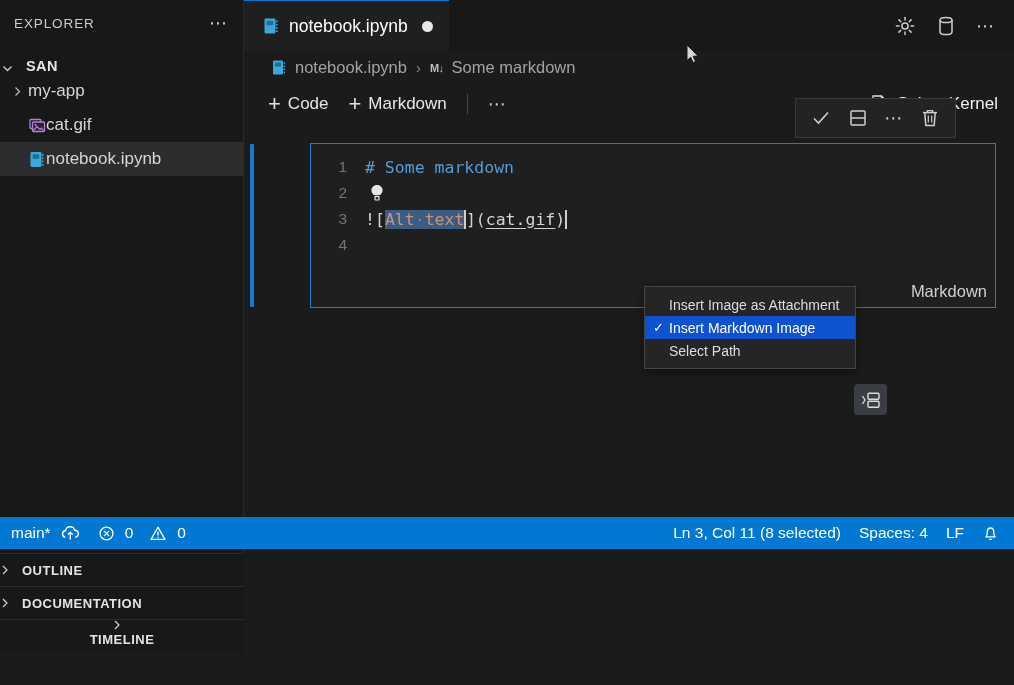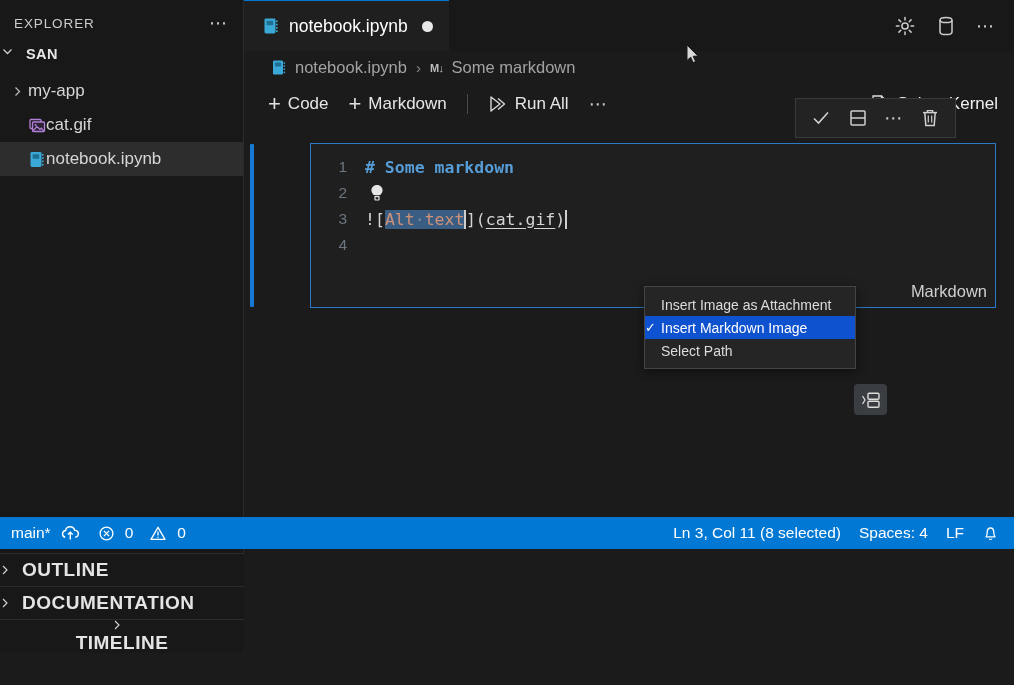--- a/index.html
+++ b/index.html
@@ -22,21 +22,21 @@
     display: flex; align-items: center; justify-content: space-between;
     height: 46px; padding: 0 14px 0 14px;
   }
   .explorer-title {
     font-size: 13.5px; letter-spacing: 0.9px;
     color: #cccccc; font-weight: 400;
   }
   .dots-h { color: #cccccc; font-size: 18px; letter-spacing: 2px; line-height: 10px; }
 
   .tree-root {
-    display: flex; align-items: flex-start; gap: 6px;
+    display: flex; align-items: flex-end; gap: 6px;
     height: 28px; padding-left: 2px;
   }
   .chev { width: 18px; text-align: center; color: #cccccc; font-size: 11px; display:inline-block; }
   .root-label { font-size: 14.5px; font-weight: bold; color: #e6e6e6; letter-spacing: 0.4px; }
 
   .tree-item {
     display: flex; align-items: center; 
     height: 34px; padding-left: 12px; cursor: pointer;
     font-size: 17px; color: #cfcfcf;
   }
@@ -46,21 +46,21 @@
   .ti-icon { width: 18px; height: 18px; display: inline-flex; align-items: center; justify-content: center; flex: 0 0 auto; }
 
   
   .panel-bar {
     position: absolute; left: 0; width: 244px; height: 33px;
     display: flex; align-items: center; gap: 2px;
     border-top: 1px solid #2b2b2b;
     background: #181818;
   }
   .panel-bar .chev { font-size: 11px; color: #d0d0d0; width: 20px; }
-  .panel-label { font-size: 19px; font-weight: bold; color: #e4e4e4; letter-spacing: 0.5px; }
+  .panel-label { font-size: 13px; font-weight: bold; color: #e4e4e4; letter-spacing: 0.5px; }
 
   
   #editor {
     position: absolute; left: 244px; top: 0;
     width: 770px; height: 653px;
     background: #1b1b1b;
   }
   .tabbar { position: relative; height: 51px; background: #181818; }
   .tab {
     position: absolute; left: 0; top: 0;
@@ -123,21 +123,21 @@
   .code-area { position: relative; padding-top: 10px; }
   .code-line {
     display: flex; align-items: center; height: 26px;
     font-family: "DejaVu Sans Mono", monospace; font-size: 16.5px;
   }
   .ln {
     width: 54px; text-align: right; padding-right: 18px;
     color: #6e7681; font-size: 15.5px;
     font-family: "Liberation Sans", sans-serif;
   }
-  .tok-head { color: #569cd6; font-weight: bold; }
+  .tok-head { color: #569cd6; font-weight: normal; }
   .tok-plain { color: #d4d4d4; }
   .tok-alt { color: #ce9178; }
   .sel { background: #3a5e83; }
   .mid-dot { color: #7a8a99; }
   .tok-link { color: #d4d4d4; text-decoration: underline; text-underline-offset: 3px; }
   .caret { display:inline-block; width: 1.5px; height: 19px; background: #cfcfcf; vertical-align: middle; }
   .bulb { margin-left: 2px; }
 
   .cell-kind {
     position: absolute; right: 8px; bottom: 6px;
@@ -165,21 +165,21 @@
   
   .ctx-menu {
     position: absolute; left: 644px; top: 286px;
     width: 212px; padding: 6px 0;
     background: #252526; border: 1px solid #454545;
     box-shadow: 0 3px 10px rgba(0,0,0,0.45);
     z-index: 40;
   }
   .ctx-item {
     display: flex; align-items: center;
-    height: 23px; 
+    height: 23px; padding-left: 8px;
     font-size: 14px; color: #dcdcdc; cursor: pointer;
     white-space: nowrap;
   }
   .ctx-item.active { background: #0f52cf; color: #ffffff; }
   .ctx-check { width: 16px; display: inline-block; font-size: 13px; }
   .cursor-arrow { position: absolute; left: 686px; top: 330px; z-index: 50; }
 
   
   #statusbar {
     position: absolute; left: 0; bottom: 0;
@@ -342,29 +342,20 @@
       <div class="tb-btn">
         <span class="plus">+</span>
         <span>Code</span>
       </div>
       <div class="tb-btn">
         <span class="plus">+</span>
         <span>Markdown</span>
       </div>
       <div class="tb-sep"></div>
       <div class="tb-btn">
-        <span class="ticon">
-          <svg width="20" height="18" viewBox="0 0 20 18">
-            <path d="M3 2 L12 9 L3 16 Z" fill="none" stroke="#d8d8d8" stroke-width="1.4" stroke-linejoin="round"></path>
-            <path d="M10 3.5 L16.5 9 L10 14.5" fill="none" stroke="#d8d8d8" stroke-width="1.4" stroke-linejoin="round"></path>
-          </svg>
-        </span>
-        <span>Run All</span>
-      </div>
-      <div class="tb-btn">
         <span class="dots-h">⋯</span>
       </div>
 
       <div class="select-kernel">
         <span class="ticon">
           <svg width="20" height="22" viewBox="0 0 20 22">
             <path d="M5 3 L13.5 3 L13.5 17 L5 17 Z" fill="none" stroke="#e0e0e0" stroke-width="1.3"></path>
             <path d="M6.6 5.6 L11.9 5.6 M6.6 8 L11.9 8 M6.6 10.4 L11.9 10.4" stroke="#e0e0e0" stroke-width="1.1"></path>
             <path d="M2.8 19 L15.8 19" stroke="#e0e0e0" stroke-width="1.4"></path>
             <path d="M13.5 3 L16 5.5 L16 17 L13.5 17" fill="none" stroke="#e0e0e0" stroke-width="1.2"></path>

